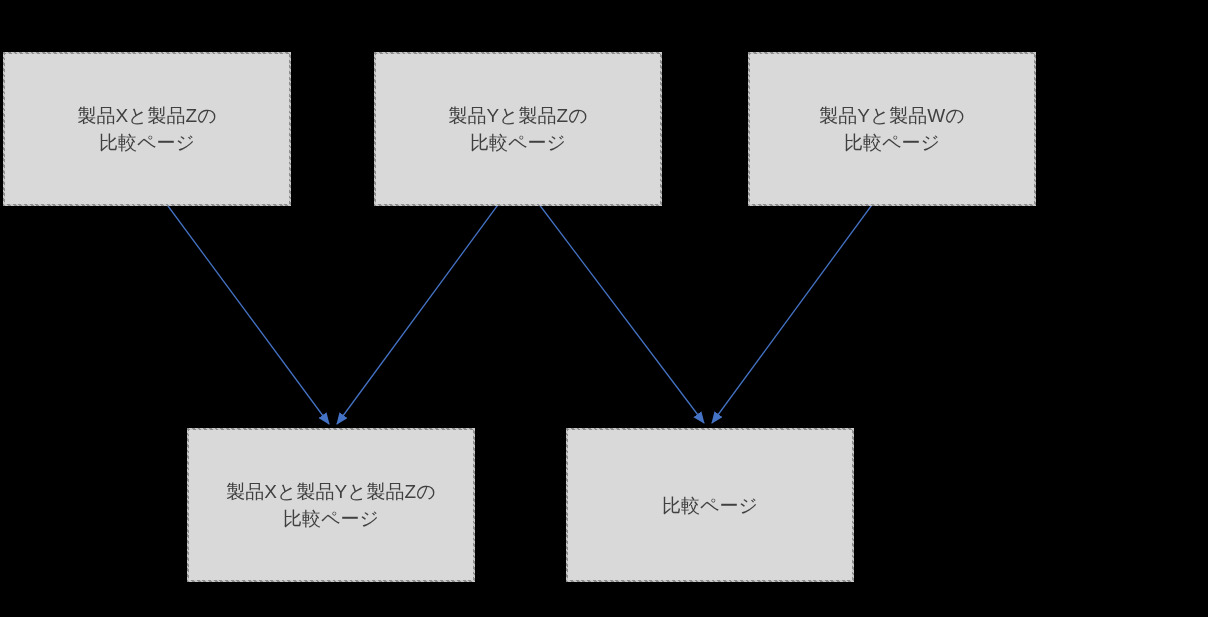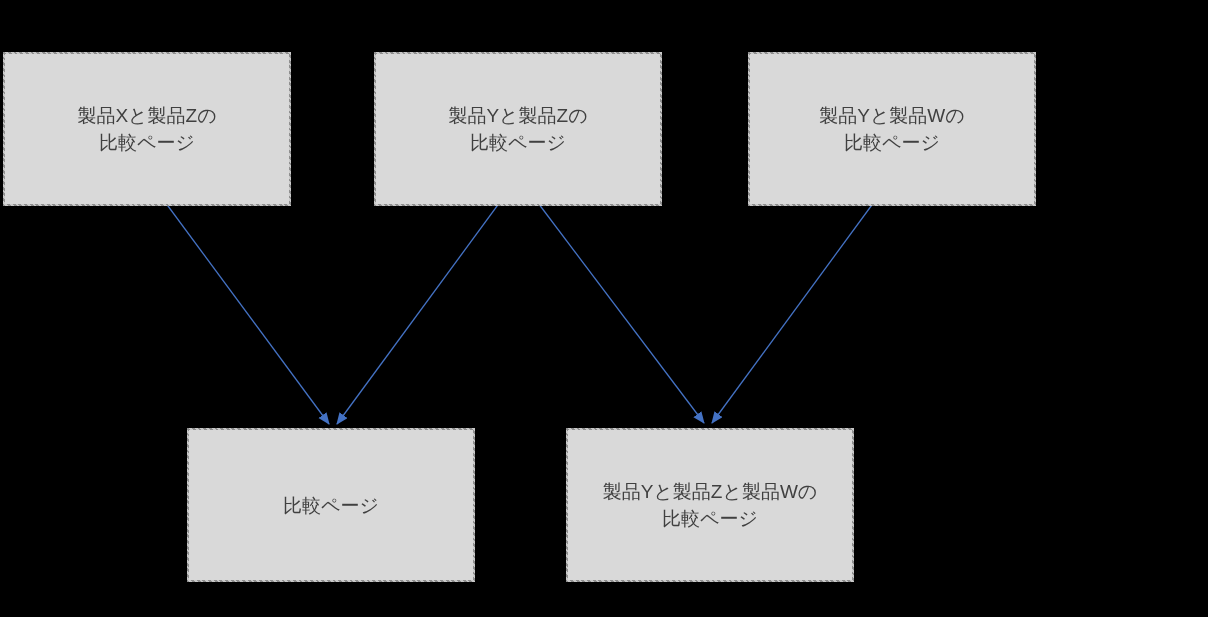--- a/index.html
+++ b/index.html
@@ -69,21 +69,21 @@
     <div class="lbl">製品Yと製品Zの</div>
     <div class="lbl">比較ページ</div>
   </div>
 
   <div class="node" style="left:748px;top:52px;text-align:center;">
     <div class="lbl">製品Yと製品Wの</div>
     <div class="lbl">比較ページ</div>
   </div>
 
   <div class="node" style="left:187px;top:428px;">
+    <div class="lbl">製品Xと製品Yと製品Zの</div>
     <div class="lbl">比較ページ</div>
   </div>
 
   <div class="node" style="left:566px;top:428px;">
-    <div class="lbl">製品Yと製品Zと製品Wの</div>
     <div class="lbl">比較ページ</div>
   </div>
 
 </div>
 
 </body></html>

